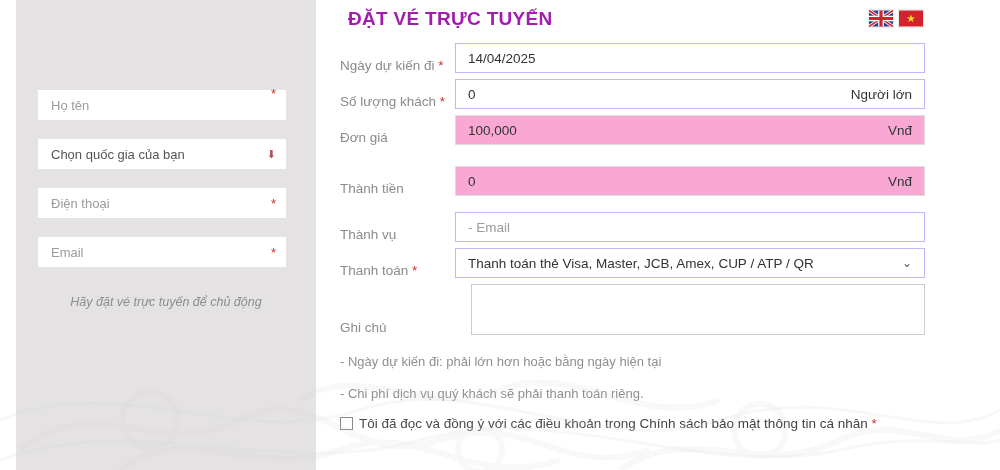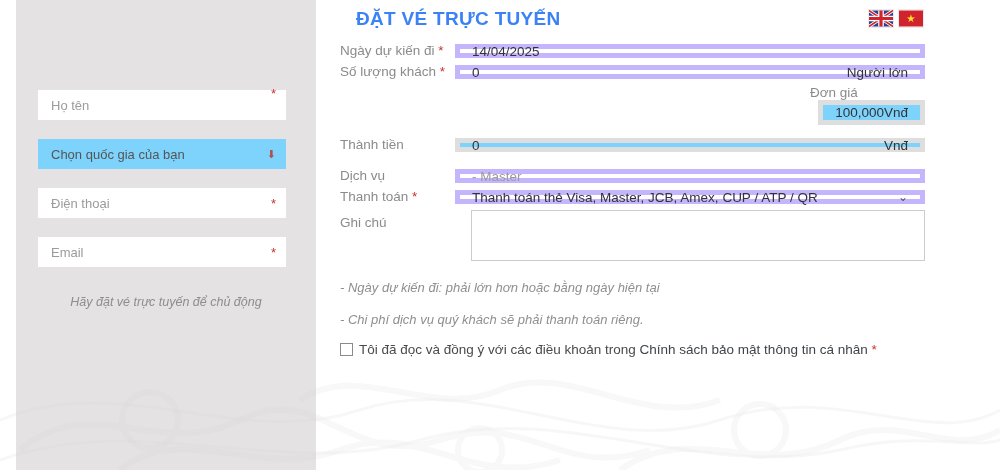--- a/index.html
+++ b/index.html
@@ -31,69 +31,69 @@
     background: #fff; padding: 0 26px 0 13px;
     font-family: "Liberation Sans", sans-serif;
     font-size: 13px; color: #555;
   }
   .lp-input::placeholder { color: #9b9b9b; opacity: 1; }
   .lp-req {
     position: absolute; right: 10px; top: 9px;
     color: #c9302c; font-size: 13px; line-height: 1;
   }
   .lp-select {
-    height: 30px; background: #7dd3fc; display: flex; align-items: center;
+    height: 30px; background: #ffffff; display: flex; align-items: center;
     justify-content: space-between; padding: 0 10px 0 13px;
     font-size: 13px; color: #555; cursor: pointer;
   }
   .lp-select .arrow { color: #b05050; font-size: 11px; line-height: 1; }
   .tagline {
     margin: 25px 18px 0; text-align: center;
     font-style: italic; color: #8d8d8d; font-size: 12.5px; line-height: 1.6;
   }
 
   
   .main { position: absolute; left: 340px; top: 0; width: 585px; z-index: 2; }
   .form-title {
-    margin: 8px 16px 13px; font-size: 19px; font-weight: bold;
-    color: #3b82f6; letter-spacing: 0.3px;
+    margin: 8px 8px 13px; font-size: 19px; font-weight: bold;
+    color: #a21caf; letter-spacing: 0.3px;
   }
   .flags { position: absolute; top: 10px; right: 2px; display: flex; gap: 6px; }
   .flag { width: 24px; height: 17px; display: block; cursor: pointer; box-shadow: 0 0 0 1px rgba(0,0,0,0.08); }
 
   .row { display: flex; align-items: flex-end; margin-bottom: 6px; }
-  .row.gap-sm { margin-bottom: 12px; flex-direction: column; }
+  .row.gap-sm { margin-bottom: 21px; }
   .row.mt-lg { margin-top: 16px; }
   .row.mt-md { margin-top: 0; }
-  .row.mt-ta { margin-top: 3px; align-items: flex-start; gap: 16px; }
+  .row.mt-ta { margin-top: 3px; align-items: flex-end; gap: 16px; }
   .row-label {
     flex: none; width: 115px; color: #8b8b8b; font-size: 13.5px;
   }
   .row.mt-ta .row-label { padding-top: 5px; }
   .req { color: #c9302c; }
   .fbox {
-    flex: 1; height: 14px; border: 5px solid #c4b5fd; background: #fff;
+    flex: 1; height: 30px; border: 1px solid #c4b5fd; background: #fff;
     display: flex; align-items: center; justify-content: space-between;
     padding: 0 12px; font-size: 13.5px; color: #333;
   }
   .fbox .value { white-space: nowrap; overflow: hidden; }
   .fbox .value.muted { color: #9b9b9b; }
   .fbox .suffix { color: #333; white-space: nowrap; }
-  .fbox.disabled { background: #7dd3fc; border-color: #dedede; }
+  .fbox.disabled { background: #f9a8d4; border-color: #dedede; }
   .fbox.select { cursor: pointer; }
   .fbox .chev { color: #555; font-size: 12px; line-height: 1; margin-left: 8px; }
   .ftextarea {
     flex: 1; height: 51px; border: 1px solid #cccccc; background: #fff;
     resize: none; outline: none; padding: 6px 10px;
     font-family: "Liberation Sans", sans-serif; font-size: 13.5px; color: #333;
   }
 
   .notes { margin-top: 17px; }
   .notes p {
-    margin: 0 0 12px; font-style: italic; color: #8f8f8f;
+    margin: 0 0 12px; color: #8f8f8f;
     font-size: 13px; line-height: 1.5;
   }
   .consent {
     margin-top: 3px; display: flex; align-items: flex-start; gap: 6px;
     color: #4a4a4a; font-size: 13.5px; line-height: 1.35;
   }
   .consent input[type="checkbox"] {
     width: 13px; height: 13px; margin: 2px 0 0; accent-color: #fff;
     appearance: none; border: 1px solid #8a8a8a; background: transparent; cursor: pointer;
   }
@@ -186,24 +186,24 @@
         <span>Thành tiền</span>
       </div>
       <div class="fbox disabled">
         <span class="value">0</span>
         <span class="suffix">Vnđ</span>
       </div>
     </div>
 
     <div class="row mt-lg">
       <div class="row-label">
-        <span>Dịch vụ</span>
+        <span>Thành vụ</span>
       </div>
       <div class="fbox select">
-        <span class="value muted">- Master</span>
+        <span class="value muted">- Email</span>
       </div>
     </div>
 
     <div class="row mt-md">
       <div class="row-label">
         <span>Thanh toán</span>
         <span class="req">*</span>
       </div>
       <div class="fbox select">
         <span class="value">Thanh toán thẻ Visa, Master, JCB, Amex, CUP / ATP / QR</span>

